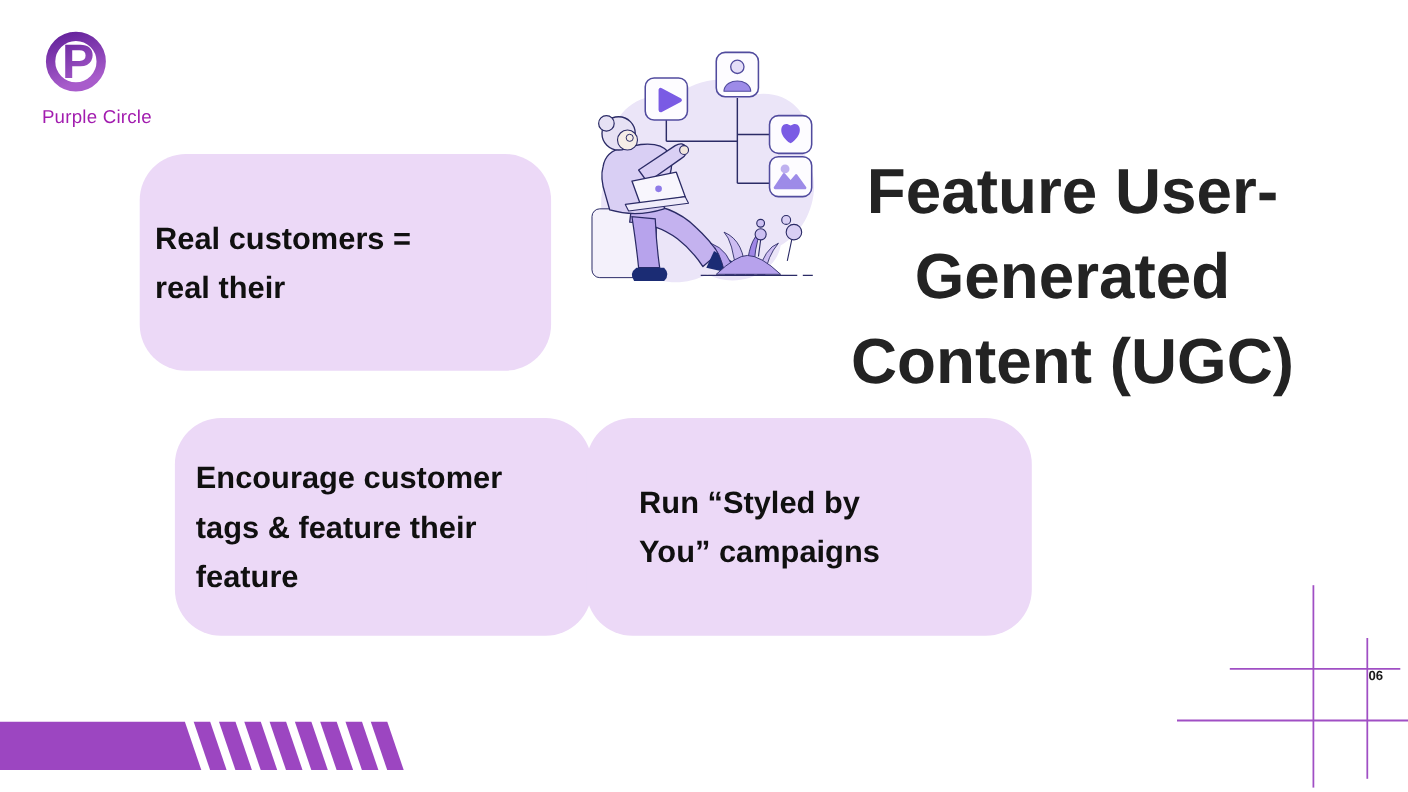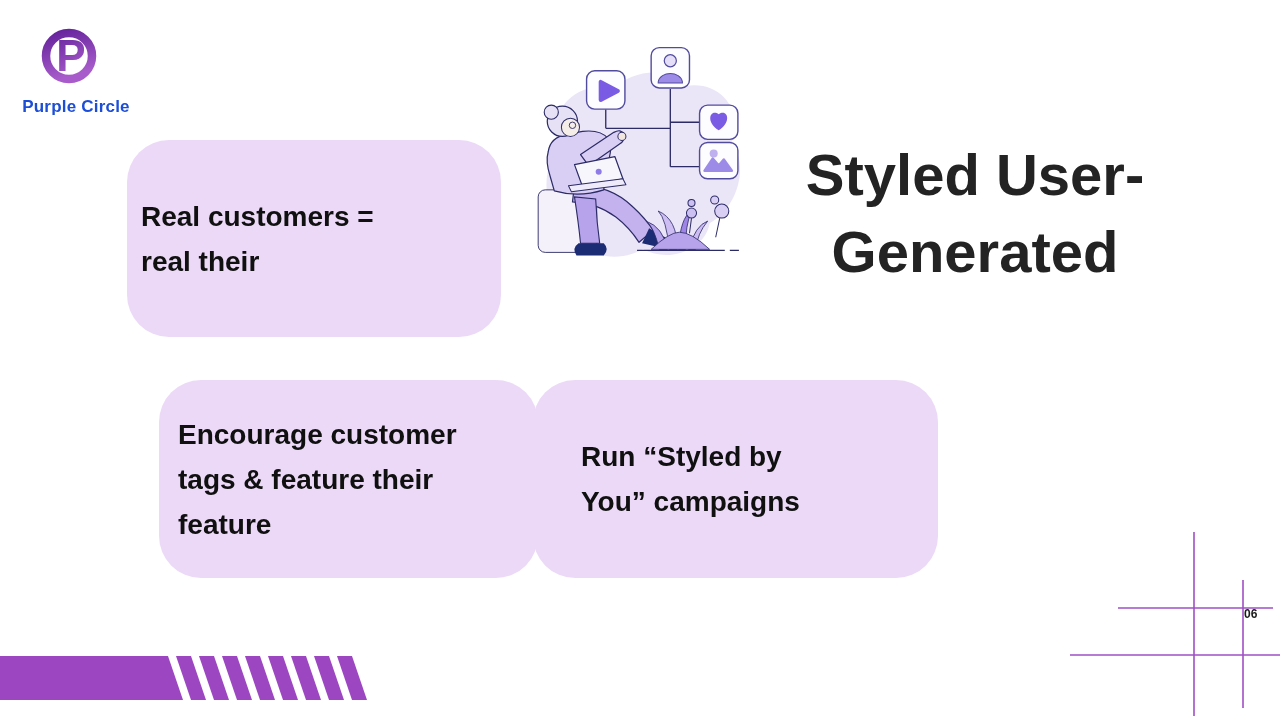--- a/index.html
+++ b/index.html
@@ -3,22 +3,22 @@
 <meta charset="utf-8">
 <style>
   html,body{margin:0;padding:0;background:#ffffff;}
   .slide{
     position:relative;width:1280px;height:720px;background:#ffffff;
     overflow:hidden;font-family:"Liberation Sans",sans-serif;
   }
   
   .logo-mark{position:absolute;left:38px;top:22px;width:64px;height:70px;}
   .logo-text{
-    position:absolute;left:14px;top:97px;width:124px;text-align:center;
-    font-size:17px;font-weight:bold;color:#1d4ed8;letter-spacing:.2px;
+    position:absolute;left:14px;top:97px;width:124px;text-align:right;
+    font-size:17px;font-weight:normal;color:#a21caf;letter-spacing:.2px;
   }
   
   .title{
     position:absolute;left:745px;top:136px;width:460px;text-align:center;
     font-size:58px;line-height:77px;font-weight:bold;color:#232323;
   }
   
   .card{
     position:absolute;background:#ECD9F7;border-radius:42px;
     display:flex;flex-direction:column;justify-content:center;
@@ -117,22 +117,23 @@
       <circle cx="172" cy="186" r="5" fill="#CCC0F2" stroke="#2B2B66" stroke-width="1"></circle>
       <circle cx="172" cy="176" r="3.5" fill="#CCC0F2" stroke="#2B2B66" stroke-width="1"></circle>
       <circle cx="202" cy="184" r="7" fill="#D9CFF4" stroke="#2B2B66" stroke-width="1"></circle>
       <circle cx="195" cy="173" r="4" fill="#D9CFF4" stroke="#2B2B66" stroke-width="1"></circle>
     </g>
 
     <path d="M118,223 H205 M210,223 H219" fill="none" stroke="#2B2B66" stroke-width="1"></path>
   </svg>
 
   <h1 class="title" style="margin:0;">
-    <span style="display:block">Styled User-</span>
+    <span style="display:block">Feature User-</span>
     <span style="display:block">Generated</span>
+    <span style="display:block">Content (UGC)</span>
   </h1>
 
   <div class="card card-1">
     <div>Real customers =</div>
     <div>real their</div>
   </div>
 
   <div class="card card-2">
     <div>Encourage customer</div>
     <div>tags &amp; feature their</div>

